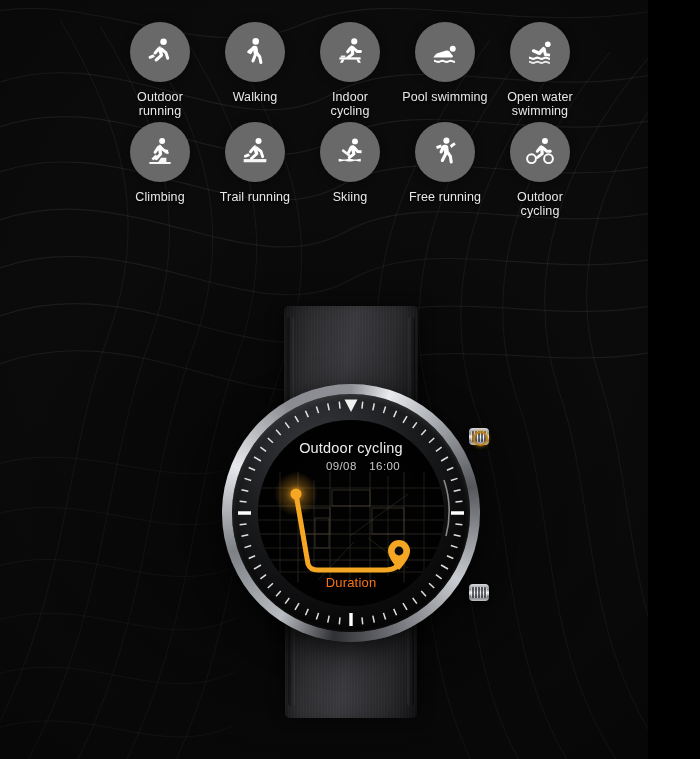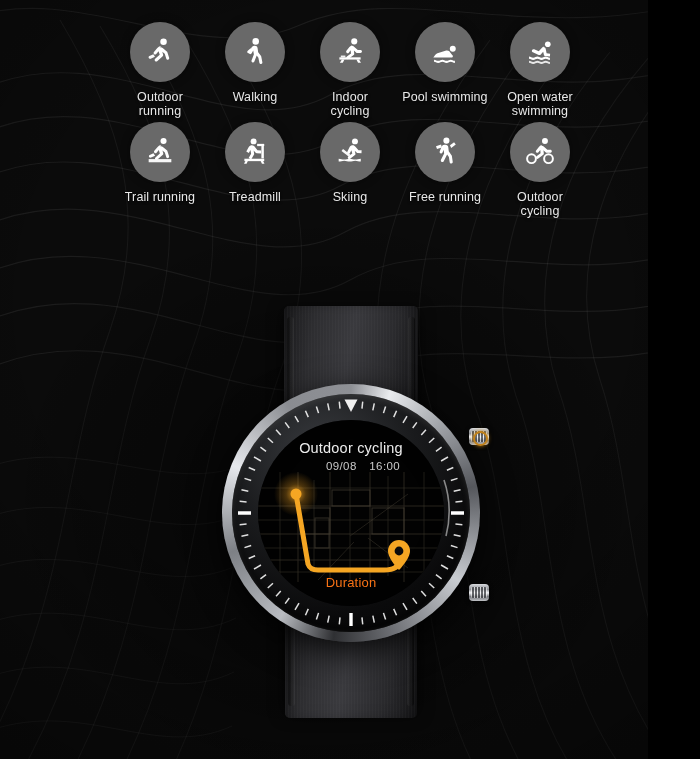--- a/index.html
+++ b/index.html
@@ -352,46 +352,45 @@
           </svg>
         </div>
         <div class="sport-label">Open water
 swimming</div>
       </div>
 
     </div>
 
     <div class="sport-row row-2">
 
+      <div class="sport-item">
+        <div class="sport-circle">
+          <svg width="34" height="34" viewBox="0 0 48 48" fill="#fff">
+            <circle cx="27" cy="8.5" r="4.2"></circle>
+            <path d="M23.5 14c-1.7.3-3 1.2-3.9 2.6l-4.3 6.6c-.6 1-.3 2.3.7 2.9 1 .6 2.3.3 2.9-.7l2.6-4 .9 5.2-5.2 5.5c-.8.9-.8 2.2.1 3 .9.8 2.2.8 3-.1l6.2-6.6c.5-.5.7-1.2.6-1.9l-.8-5.1 3.1 2.6 5.6 1.1.8-4-4.9-1-4.2-3.9c-.9-1.8-2.6-2.6-4.2-2.2z"></path>
+            <path d="M12 33l6-5.5 2.6 3-6 5.5z"></path>
+            <path d="M9 38h12.5l4-6h7.5v6h6v3H9z" opacity="0.95"></path>
+            <path d="M31 22.5l5.5 1.5-.8 3-5.5-1.5z" opacity="0.9"></path>
+          </svg>
+        </div>
+        <div class="sport-label">Climbing</div>
+      </div>
 
       <div class="sport-item">
         <div class="sport-circle">
           <svg width="34" height="34" viewBox="0 0 48 48" fill="#fff">
             <circle cx="29" cy="8.5" r="4.3"></circle>
             <path d="M25.5 14c-2.2.3-3.9 1.5-5.2 3.2l-4.3 5.2c-.7.9-.6 2.2.3 2.9.9.7 2.2.6 2.9-.3l3.1-3.8 1.5 4.9-6.2 5.5c-.9.8-.9 2.1-.2 3 .8.9 2.1.9 3 .1l7.6-6.7c.6-.6.9-1.5.6-2.4l-1.1-3.6 3.3 2.8 2.1 6.5c.4 1.1 1.5 1.7 2.6 1.3 1.1-.4 1.6-1.5 1.3-2.6l-2.4-7.4c-.1-.4-.4-.8-.7-1.1l-5.2-4.3c-1.4-1.1-2.7-1.5-4.3-1.2z"></path>
             <path d="M14.8 25.8l-5.3 2.5c-1 .5-1.4 1.7-.9 2.7.5 1 1.7 1.4 2.7.9l5.8-2.7z"></path>
             <path d="M8 34h32v4.5H8z" opacity="0.95"></path>
           </svg>
         </div>
         <div class="sport-label">Trail running</div>
       </div>
 
-      <div class="sport-item">
-        <div class="sport-circle">
-          <svg width="34" height="34" viewBox="0 0 48 48" fill="#fff">
-            <circle cx="22" cy="9" r="4.2"></circle>
-            <path d="M19 14.5c-1.8.3-3.1 1.3-4 2.9l-3.3 6 3.6 2 2.3-4.2.9 5.3-3.5 6.1 3.6 2.1 4-7c.2-.4.3-.9.2-1.3l-.7-4.6 2.8 3.2c.4.4.9.7 1.5.7l6.2.3.2-4.1-5.3-.2-3.6-4.8c-1.1-1.6-2.9-2.7-4.9-2.4z"></path>
-            <path d="M33 13h3.5v20H33z"></path>
-            <path d="M27 12.5h10v3.2H27z"></path>
-            <path d="M9 33.5h28v3.4H9z"></path>
-            <path d="M10.5 36.8l-2 3.8h3.6l1.8-3.8zM32 36.8l1.8 3.8h3.6l-2-3.8z"></path>
-          </svg>
-        </div>
-        <div class="sport-label">Treadmill</div>
-      </div>
 
       <div class="sport-item">
         <div class="sport-circle">
           <svg width="34" height="34" viewBox="0 0 48 48" fill="#fff">
             <circle cx="31" cy="9" r="4.2"></circle>
             <path d="M27 14.5c-1.7.3-3 1.3-3.7 2.8l-3.1 6.3c-.5 1-.1 2.3 1 2.8 1 .5 2.3.1 2.8-1l1.9-3.9 1.3 4.6-5.5 4.2c-.9.7-1.1 2-.4 2.9.7.9 2 1.1 2.9.4l6.8-5.2c.6-.5.9-1.3.7-2.1l-1-4 3 2.6c.4.3.8.5 1.3.5l5.2.2.2-4-4.4-.2-4.3-4.8c-1.1-1.4-2.6-2.4-4.7-2.1z"></path>
             <path d="M12 22.5l2.2-2.8 10.5 8.3-2.2 2.8z" opacity="0.95"></path>
             <path d="M8 33.5c3 0 4.8 1.2 7.8 1.2s4.8-1.2 7.8-1.2 4.8 1.2 7.8 1.2 4.8-1.2 7.8-1.2v4c-3 0-4.8-1.2-7.8-1.2s-4.8 1.2-7.8 1.2-4.8-1.2-7.8-1.2-4.8 1.2-7.8 1.2z"></path>
           </svg>
         </div>

